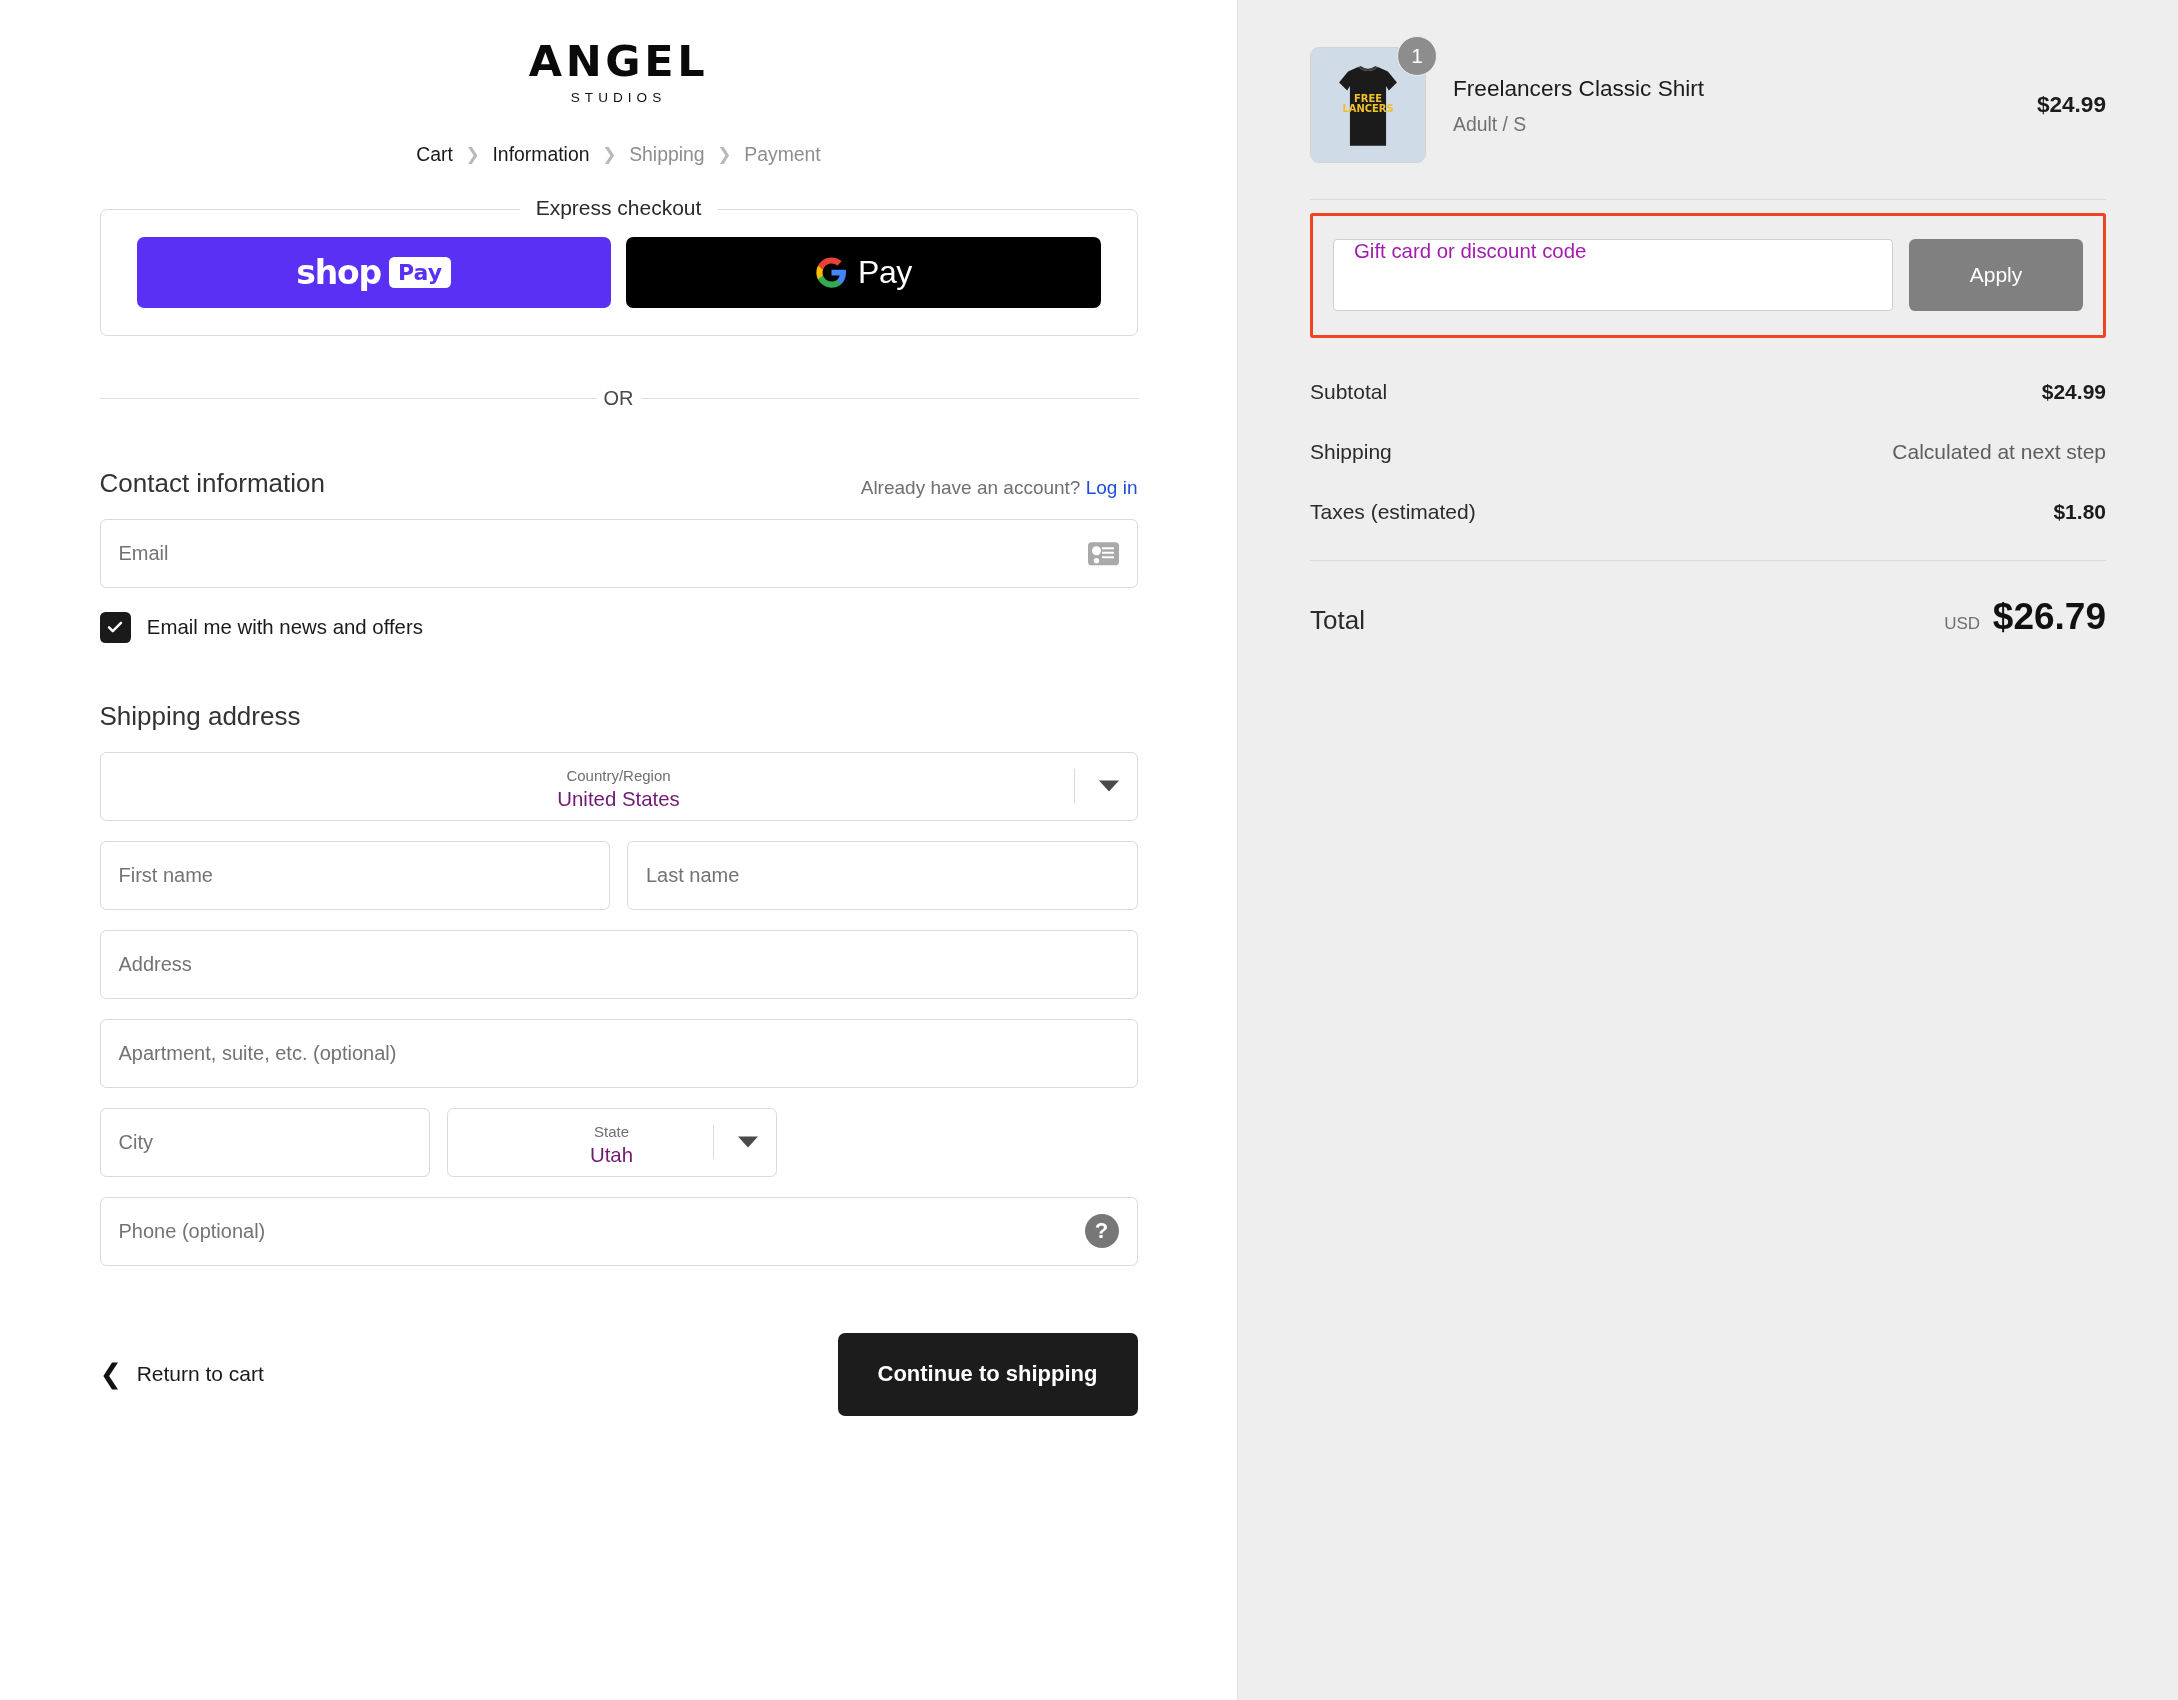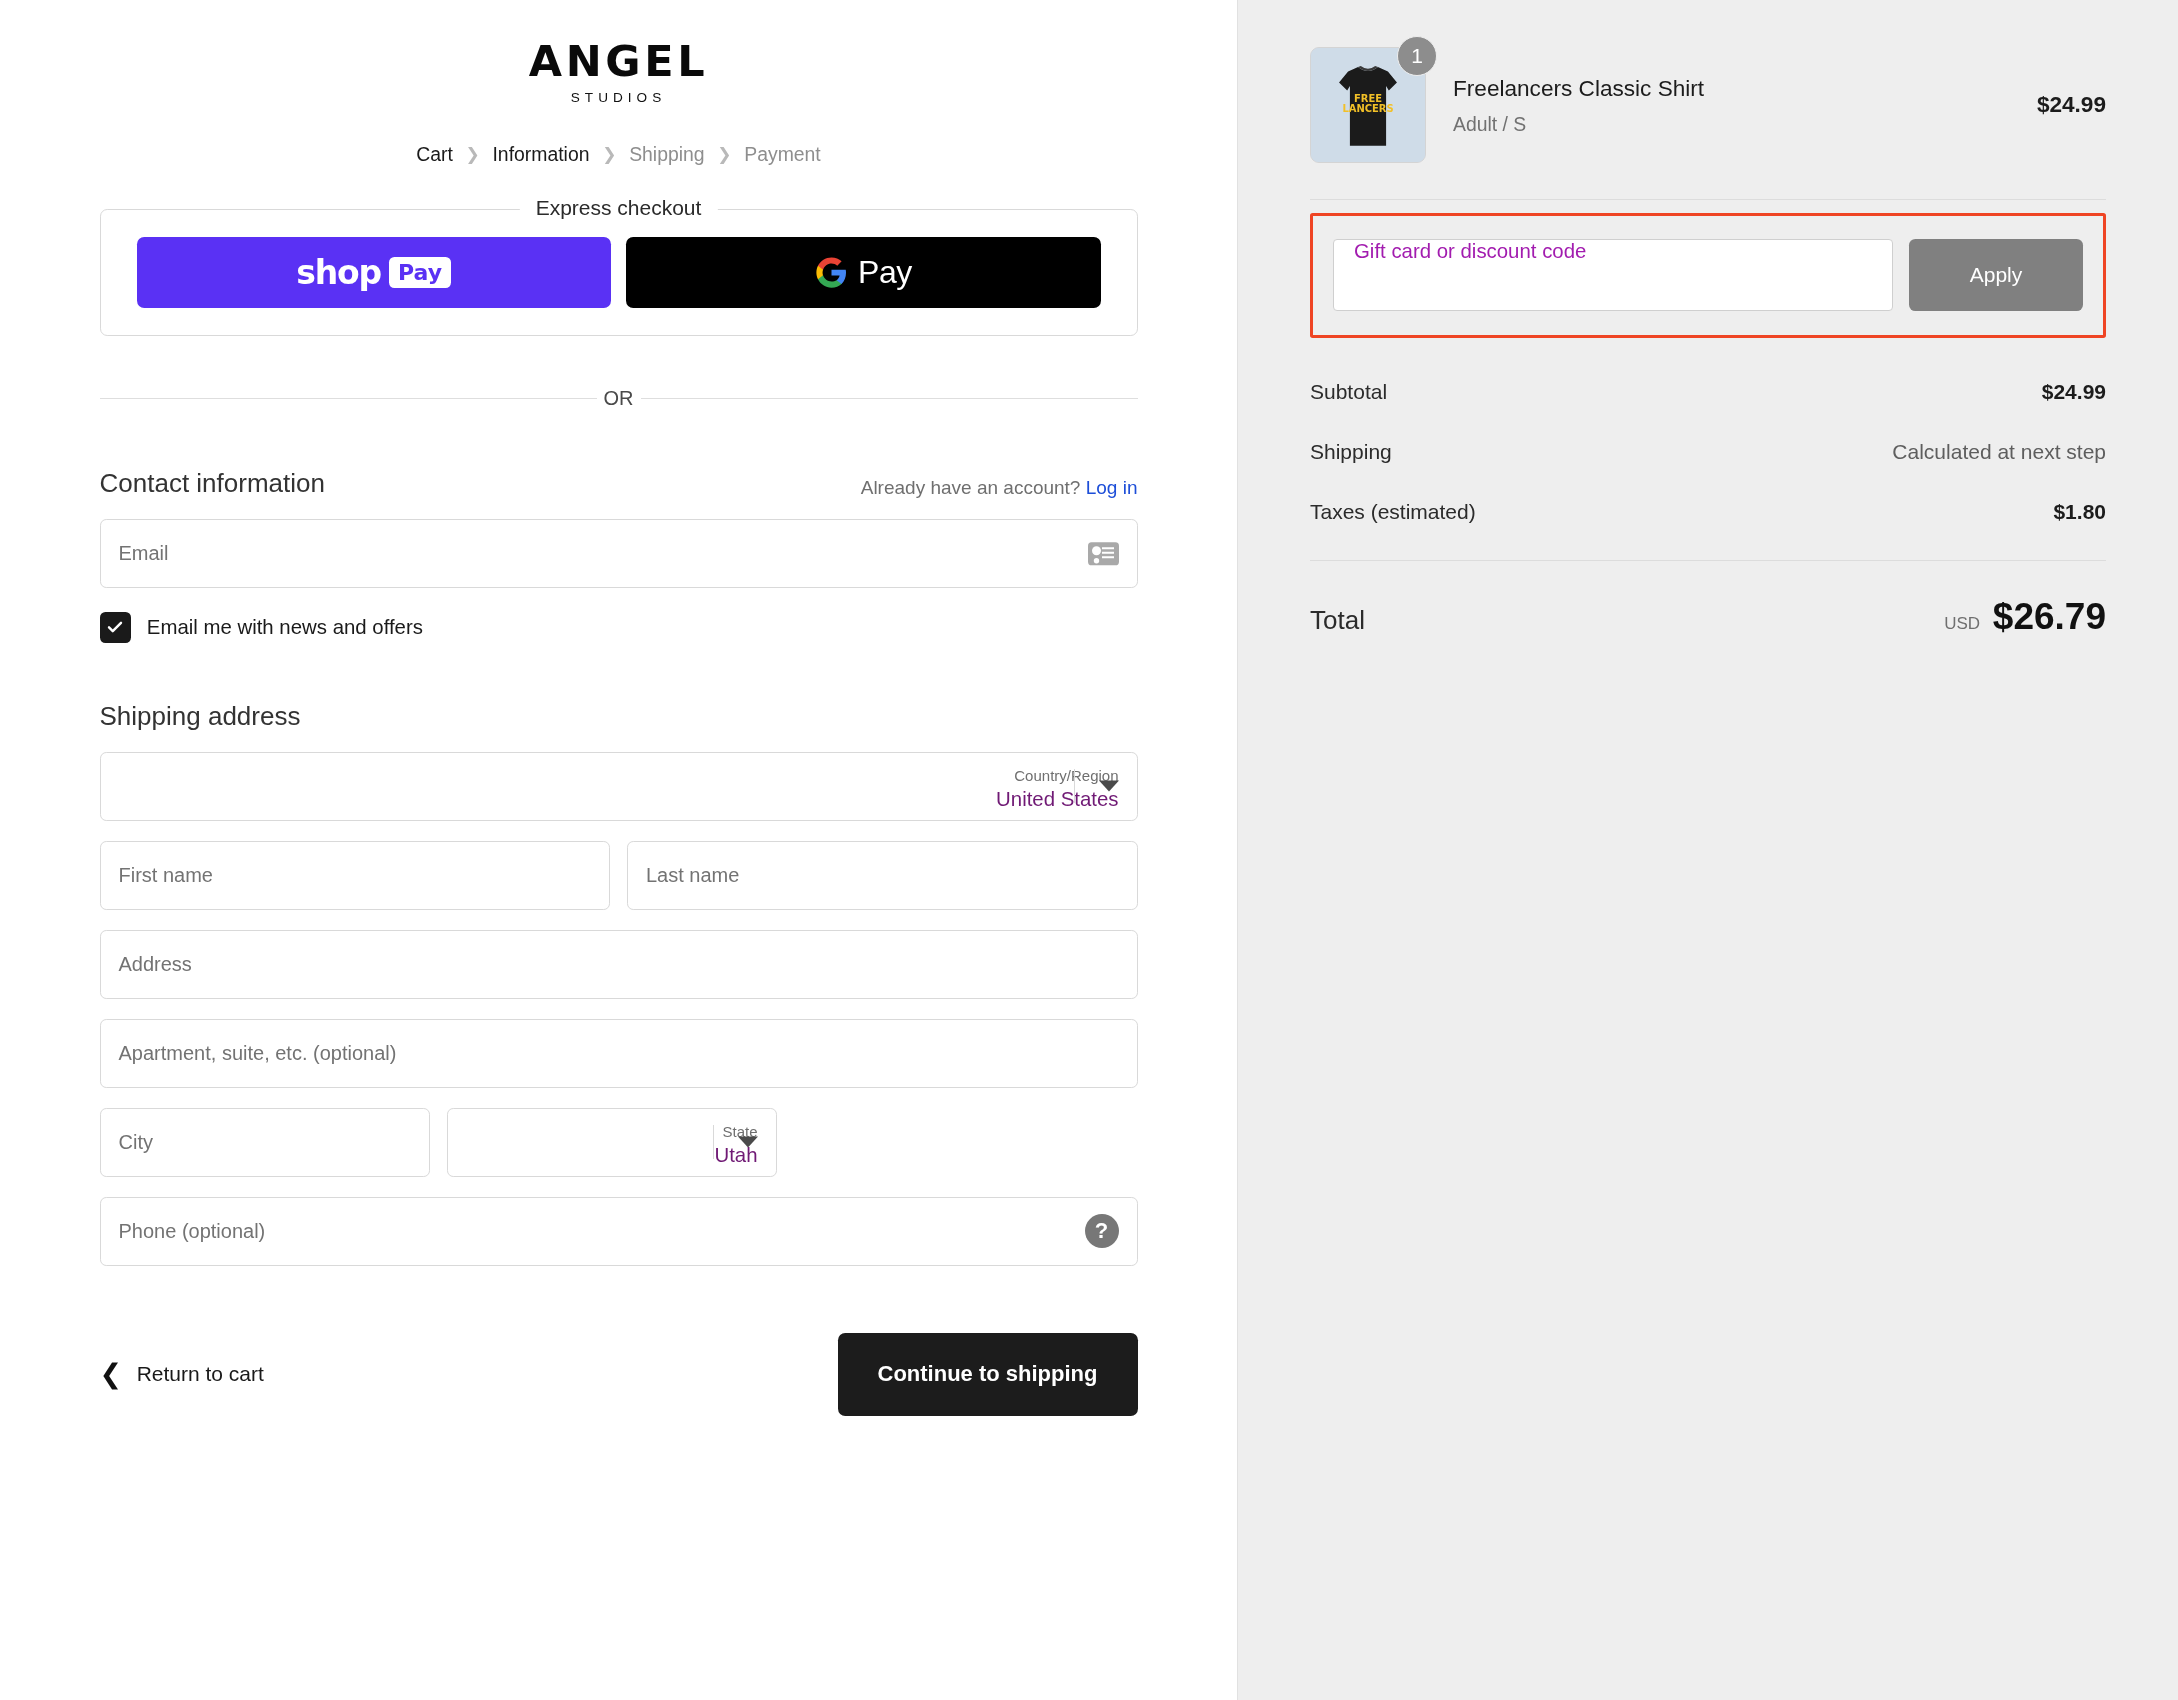--- a/index.html
+++ b/index.html
@@ -79,21 +79,21 @@
   .sec-title { font-size: 26px; color: #333333; font-weight: 400; }
   .sec-aside { font-size: 19px; color: #6f6f6f; }
   .sec-aside a { color: #1d4ed8; cursor: pointer; }
 
   .field {
     position: relative; height: 69px; border: 0.9px solid #d9d9d9;
     border-radius: 6.3px; background: #fff; display: flex; align-items: center;
     padding: 0 18px; margin-top: 20px;
   }
   .field .ph { font-size: 20px; color: #737373; }
-  .field.filled { flex-direction: column; align-items: flex-end; justify-content: center; padding-top: 7.2px; }
+  .field.filled { flex-direction: column; align-items: center; justify-content: center; padding-top: 7.2px; }
   .field .mini-label { font-size: 15px; color: #6f6f6f; line-height: 1.25; }
   .field .value { font-size: 20.4px; color: #701a75; line-height: 1.3; }
 
   .icon-right { position: absolute; right: 18px; top: 50%; transform: translateY(-50%); display: flex; }
 
   .contact-icon { width: 31px; height: 23.5px; border-radius: 3.6px; background: #a9a9a9; position: relative; }
   .contact-icon::before {
     content: ""; position: absolute; left: 4.5px; top: 4.5px; width: 9px; height: 9px;
     border-radius: 50%; background: #fff; box-shadow: 0 10px 0 -1.8px #fff;
   }

